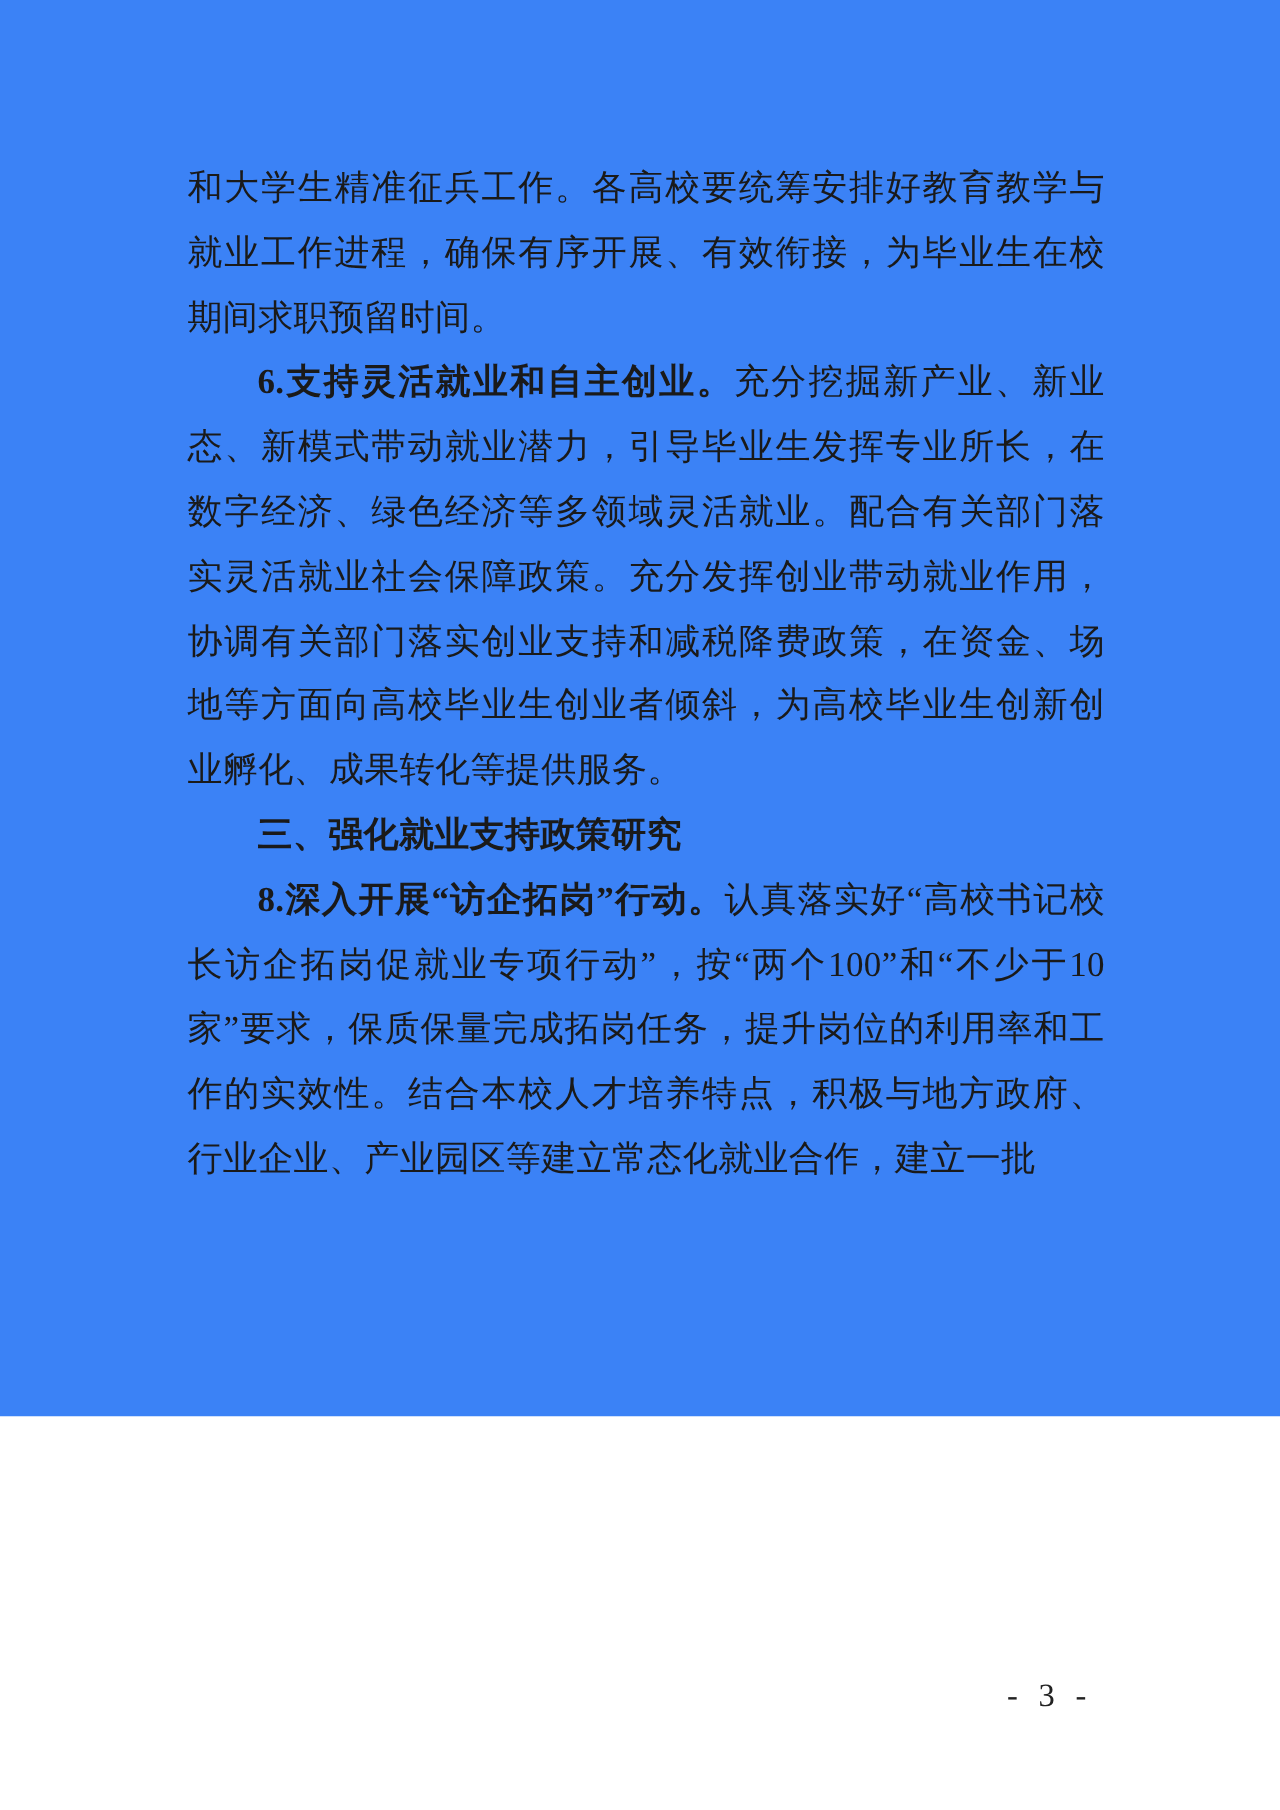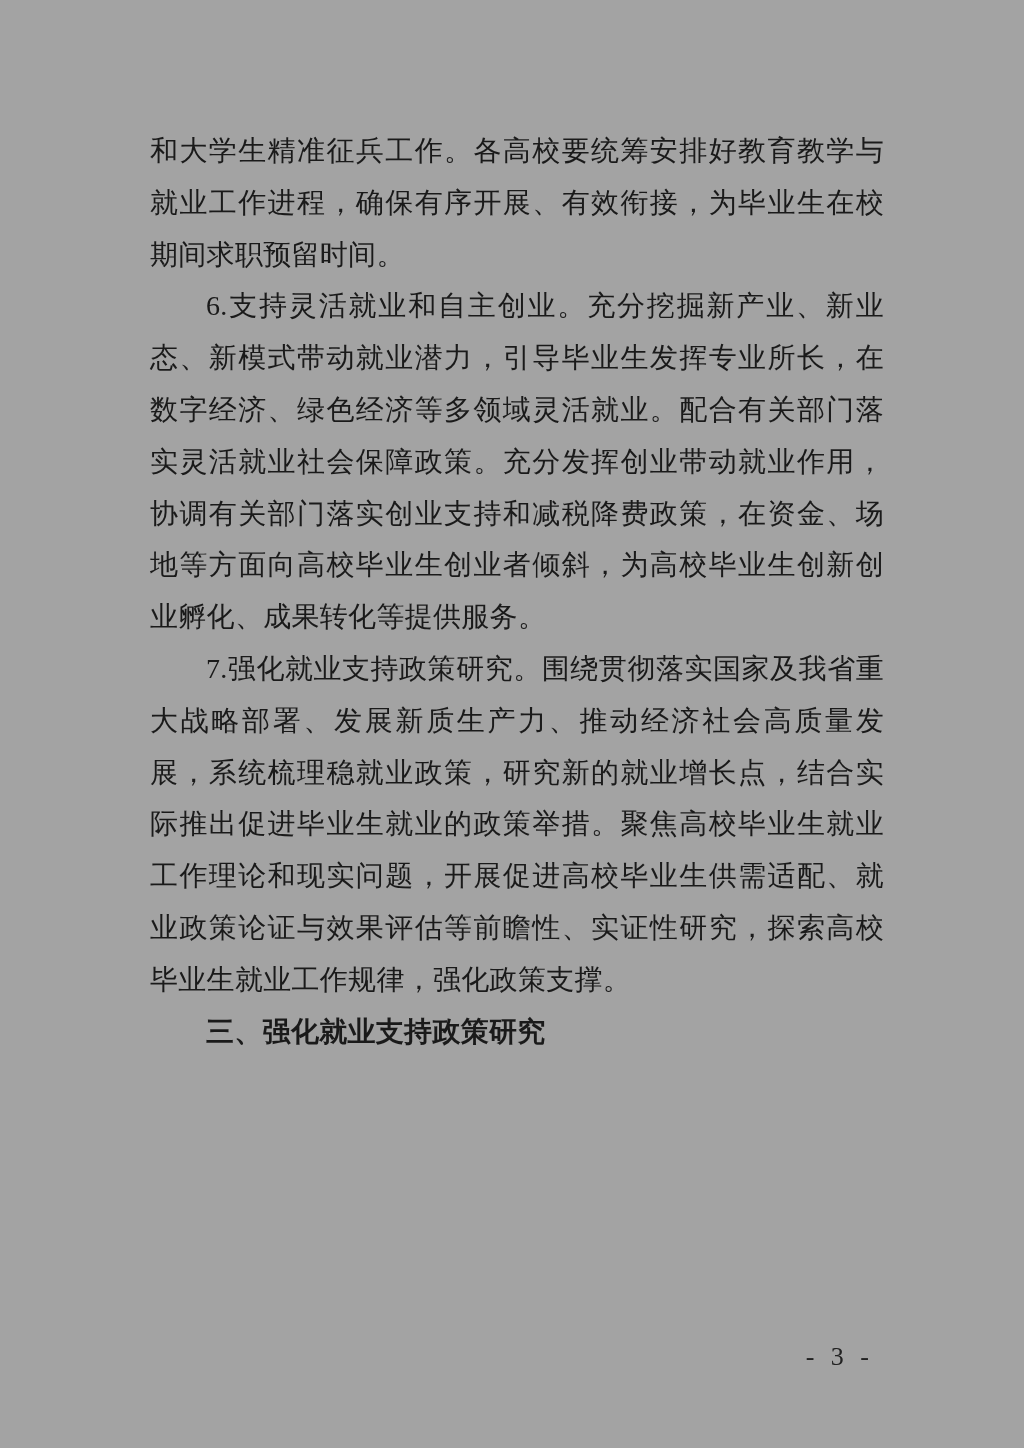--- a/index.html
+++ b/index.html
@@ -14,22 +14,22 @@
     position: relative;
     overflow: hidden;
     font-family: "Liberation Serif", "DejaVu Serif", serif;
     color: #1a1a1a;
   }
   .page {
     position: absolute;
     left: 0;
     top: 0;
     width: 1024px;
-    height: 1448px;
-    background: #a3a3a3;
+    height: 1133px;
+    background: #3b82f6;
   }
   .content {
     position: absolute;
     left: 150px;
     top: 125px;
     width: 734px;
     font-size: 28px;
     line-height: 51.8px;
     letter-spacing: 0.3px;
     text-align: justify;
@@ -37,21 +37,21 @@
     word-break: break-all;
   }
   .para {
     margin: 0;
     padding: 0;
   }
   .para.indented {
     text-indent: 2em;
   }
   .lead {
-    font-weight: normal;
+    font-weight: bold;
   }
   .section-heading .lead {
     font-weight: bold;
   }
   .page-number {
     position: absolute;
     top: 1342px;
     right: 150px;
     font-size: 26px;
     letter-spacing: 5px;
@@ -62,21 +62,21 @@
 </head>
 <body>
 
 <div class="page">
   <div class="content">
 
     <p class="para"><span class="body-text">和大学生精准征兵工作。各高校要统筹安排好教育教学与就业工作进程，确保有序开展、有效衔接，为毕业生在校期间求职预留时间。</span></p>
 
     <p class="para indented"><span class="lead">6.支持灵活就业和自主创业。</span><span class="body-text">充分挖掘新产业、新业态、新模式带动就业潜力，引导毕业生发挥专业所长，在数字经济、绿色经济等多领域灵活就业。配合有关部门落实灵活就业社会保障政策。充分发挥创业带动就业作用，协调有关部门落实创业支持和减税降费政策，在资金、场地等方面向高校毕业生创业者倾斜，为高校毕业生创新创业孵化、成果转化等提供服务。</span></p>
 
-    <p class="para indented"><span class="lead">7.强化就业支持政策研究。</span><span class="body-text">围绕贯彻落实国家及我省重大战略部署、发展新质生产力、推动经济社会高质量发展，系统梳理稳就业政策，研究新的就业增长点，结合实际推出促进毕业生就业的政策举措。聚焦高校毕业生就业工作理论和现实问题，开展促进高校毕业生供需适配、就业政策论证与效果评估等前瞻性、实证性研究，探索高校毕业生就业工作规律，强化政策支撑。</span></p>
 
     <p class="para indented section-heading"><span class="lead">三、强化就业支持政策研究</span></p>
 
+    <p class="para indented"><span class="lead">8.深入开展“访企拓岗”行动。</span><span class="body-text">认真落实好“高校书记校长访企拓岗促就业专项行动”，按“两个100”和“不少于10家”要求，保质保量完成拓岗任务，提升岗位的利用率和工作的实效性。结合本校人才培养特点，积极与地方政府、行业企业、产业园区等建立常态化就业合作，建立一批</span></p>
 
   </div>
 
   <div class="page-number">- 3 -</div>
 </div>
 
 </body></html>

